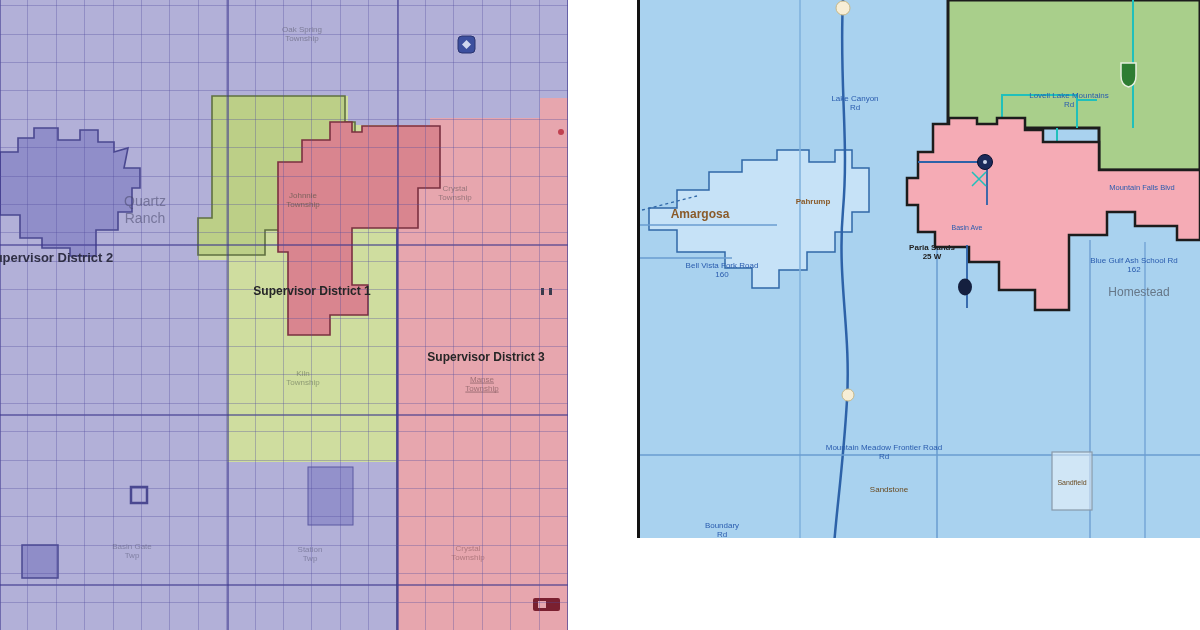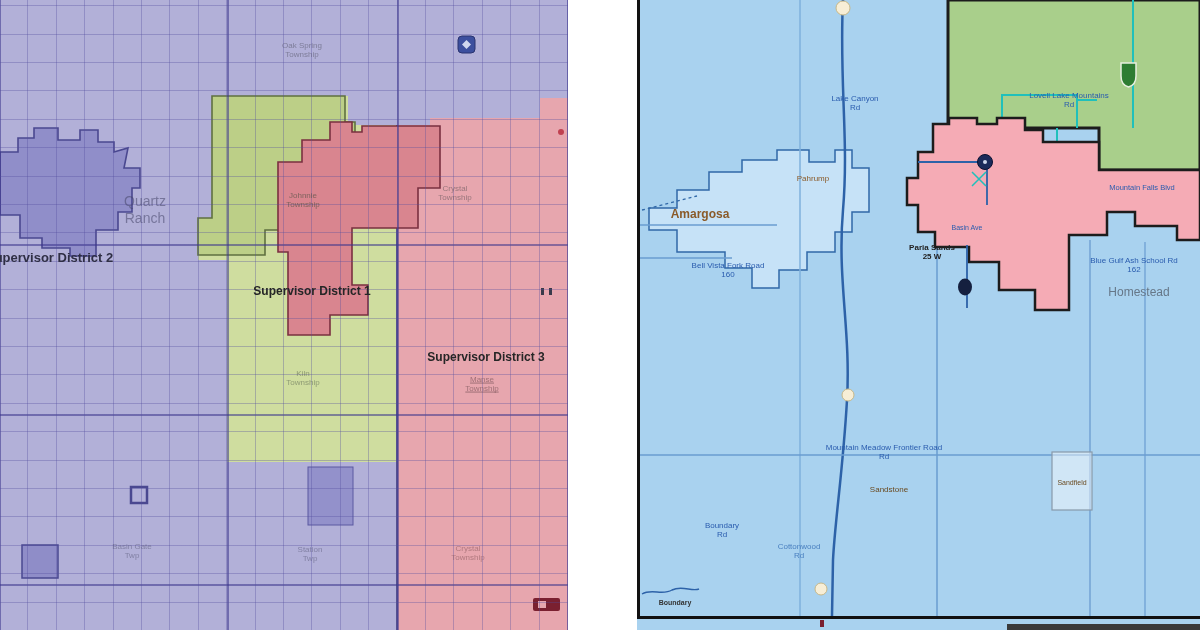--- a/index.html
+++ b/index.html
@@ -9,21 +9,21 @@
   
   #left-map{left:0;width:568px;height:630px;background:#b2b0d8;}
   #left-grid{position:absolute;inset:0;pointer-events:none;
     background-image:
       repeating-linear-gradient(0deg, transparent 0 27.4px, rgba(82,76,158,.34) 27.4px 28.4px),
       repeating-linear-gradient(90deg, transparent 0 27.4px, rgba(82,76,158,.34) 27.4px 28.4px),
       repeating-linear-gradient(0deg, transparent 0 168px, rgba(58,52,140,.55) 168px 170px),
       repeating-linear-gradient(90deg, transparent 0 168px, rgba(58,52,140,.55) 168px 170px);
     background-position:0 0,0 0,0 124px,59px 0;}
   
-  #right-map{left:637px;width:563px;height:630px;background:#a9d2ef;}
+  #right-map{left:637px;width:563px;height:538px;background:#a9d2ef;}
   .lbl{position:absolute;transform:translate(-50%,-50%);text-align:center;white-space:nowrap;line-height:1.18;}
   .lbl span{display:block;}
   .lbl-left{position:absolute;white-space:nowrap;line-height:1.1;}
   svg{position:absolute;left:0;top:0;}
 </style>
 </head>
 <body>
 
 <div class="stage">
 
@@ -57,21 +57,21 @@
         <rect x="533" y="598" width="27" height="13" rx="2" fill="#7a2030"></rect>
         <rect x="538" y="601" width="8" height="7" fill="#e7a6ae"></rect>
       </g>
     </svg>
     <div id="left-grid"></div>
 
     <div class="lbl-left" style="left:-14px;top:251px;font-size:13px;font-weight:600;color:#2f2f45;">Supervisor District 2</div>
     <div class="lbl" style="left:312px;top:291px;font-size:12px;font-weight:600;color:#262626;">Supervisor District 1</div>
     <div class="lbl" style="left:486px;top:357px;font-size:12px;font-weight:600;color:#262626;">Supervisor District 3</div>
 
-    <div class="lbl" style="left:302px;top:34px;font-size:8px;color:rgba(90,90,110,.6);margin-top:16px;">
+    <div class="lbl" style="left:302px;top:34px;font-size:8px;color:rgba(90,90,110,.6);">
       <span>Oak Spring</span>
         <span>Township</span>
       </div>
     <div class="lbl" style="left:455px;top:193px;font-size:8px;color:rgba(100,85,90,.6);">
       <span>Crystal</span>
         <span>Township</span>
       </div>
     <div class="lbl" style="left:145px;top:210px;font-size:14px;color:rgba(70,70,105,.55);">
       <span>Quartz</span>
         <span>Ranch</span>
@@ -145,26 +145,26 @@
 
     <div class="lbl" style="left:218px;top:103px;font-size:8px;color:#2a5cae;">
       <span>Lake Canyon</span>
         <span>Rd</span>
       </div>
     <div class="lbl" style="left:432px;top:100px;font-size:8px;color:#2a5cae;">
       <span>Lovell Lake Mountains</span>
         <span>Rd</span>
       </div>
     <div class="lbl" style="left:63px;top:214px;font-size:12px;font-weight:700;color:#8a5a28;">Amargosa</div>
-    <div class="lbl" style="left:176px;top:179px;font-size:8px;font-weight:400;color:#8a5a28;">Pahrump</div>
+    <div class="lbl" style="left:176px;top:202px;font-size:8px;font-weight:700;color:#8a5a28;">Pahrump</div>
     <div class="lbl" style="left:295px;top:252px;font-size:8px;font-weight:700;color:#222;">
       <span>Paria Sands</span>
         <span>25 W</span>
       </div>
-    <div class="lbl" style="left:85px;top:270px;font-size:8px;color:#2a5cae;margin-left:6px;">
+    <div class="lbl" style="left:85px;top:270px;font-size:8px;color:#2a5cae;">
       <span>Bell Vista Fork Road</span>
         <span>160</span>
       </div>
     <div class="lbl" style="left:247px;top:452px;font-size:8px;color:#2a5cae;">
       <span>Mountain Meadow Frontier Road</span>
         <span>Rd</span>
       </div>
     <div class="lbl" style="left:252px;top:490px;font-size:8px;color:#6a4a20;">Sandstone</div>
     <div class="lbl" style="left:497px;top:265px;font-size:8px;color:#2a5cae;">
       <span>Blue Gulf Ash School Rd</span>

